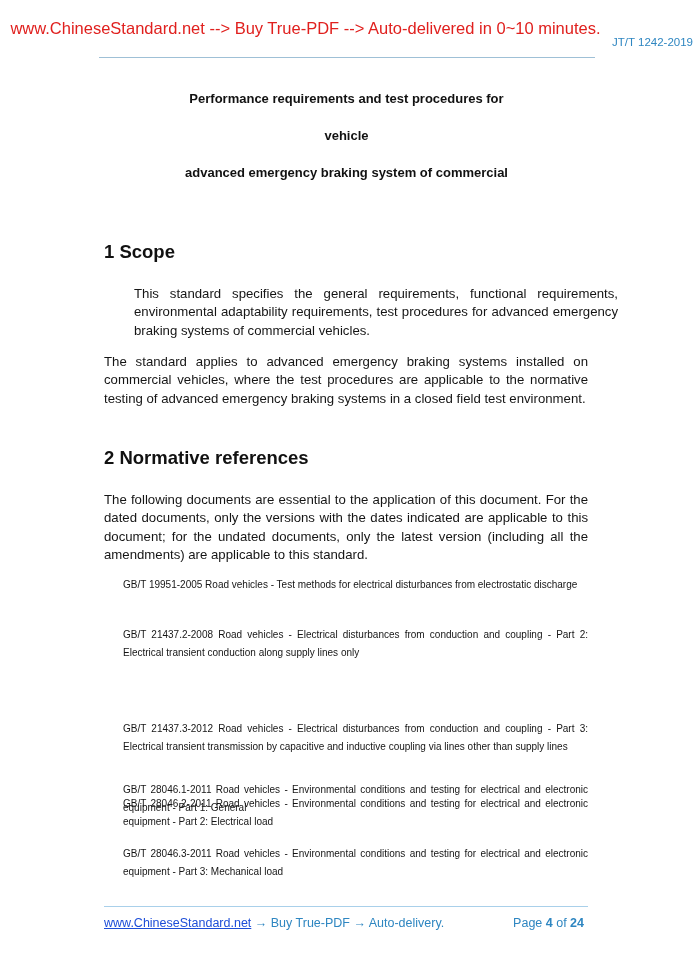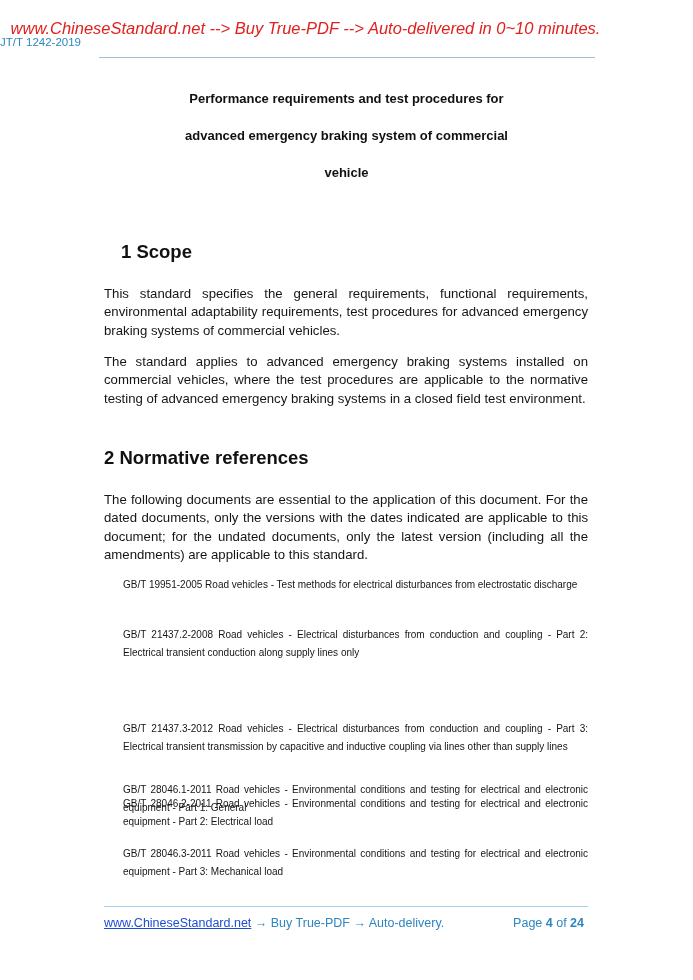--- a/index.html
+++ b/index.html
@@ -1,18 +1,18 @@
 <!DOCTYPE html>
 <html><head>
 <meta charset="utf-8">
 <style>
   html, body { margin: 0; padding: 0; background: #ffffff; }
   body { width: 693px; height: 980px; position: relative; overflow: hidden; font-family: "Liberation Sans", sans-serif; color: #111; }
-  .top-banner { position: absolute; top: 18px; left: 0; width: 611px; text-align: center; color: #e0201e; font-size: 16.5px; line-height: 20px; font-style: italic; }
-  .doc-code { position: absolute; top: 36px; left: 0; width: 693px; text-align: left; color: #2e86c1; font-size: 11.5px; line-height: 13px; }
+  .top-banner { position: absolute; top: 18px; left: 0; width: 611px; text-align: center; color: #e0201e; font-size: 16.5px; line-height: 20px; }
+  .doc-code { position: absolute; top: 36px; left: 0; width: 693px; text-align: right; color: #2e86c1; font-size: 11.5px; line-height: 13px; }
   .header-rule { position: absolute; top: 57px; left: 99px; width: 496px; height: 1px; background: #9fc0d6; }
   .title { position: absolute; top: 80px; left: 100px; width: 493px; text-align: center; font-weight: bold; font-size: 13px; line-height: 37px; color: #111; }
   .content { position: absolute; left: 104px; width: 484px; }
   h2 { margin: 0; font-size: 18.5px; font-weight: bold; line-height: 24px; color: #111; }
   p { margin: 0; font-size: 13.2px; line-height: 18.3px; text-align: justify; color: #151515; }
   .ref { position: absolute; left: 123px; width: 465px; font-size: 10px; line-height: 18.3px; text-align: justify; color: #151515; }
   .footer-rule { position: absolute; top: 906px; left: 104px; width: 484px; height: 1px; background: #a9d0ea; }
   .footer { position: absolute; top: 915px; left: 104px; width: 484px; font-size: 12.5px; line-height: 16px; color: #2e86c1; }
   .footer a { color: #1d4ed8; text-decoration: underline; }
   .footer .page { position: absolute; right: 4px; top: 0; }
@@ -20,28 +20,28 @@
 </style>
 </head>
 <body>
 
 <div class="top-banner">www.ChineseStandard.net --&gt; Buy True-PDF --&gt; Auto-delivered in 0~10 minutes.</div>
 <div class="doc-code">JT/T 1242-2019</div>
 <div class="header-rule"></div>
 
 <div class="title">
   <div>Performance requirements and test procedures for</div>
+  <div>vehicle</div>
   <div>advanced emergency braking system of commercial</div>
-  <div>vehicle</div>
 </div>
 
-<div class="content" style="top:240px;margin-left:17px;">
+<div class="content" style="top:240px;">
   <h2>1 Scope</h2>
 </div>
-<div class="content" style="top:285px;">
+<div class="content" style="top:285px;margin-left:30px;">
   <p>This standard specifies the general requirements, functional requirements, environmental adaptability requirements, test procedures for advanced emergency braking systems of commercial vehicles.</p>
 </div>
 <div class="content" style="top:353px;">
   <p>The standard applies to advanced emergency braking systems installed on commercial vehicles, where the test procedures are applicable to the normative testing of advanced emergency braking systems in a closed field test environment.</p>
 </div>
 
 <div class="content" style="top:446px;">
   <h2>2 Normative references</h2>
 </div>
 <div class="content" style="top:491px;">

